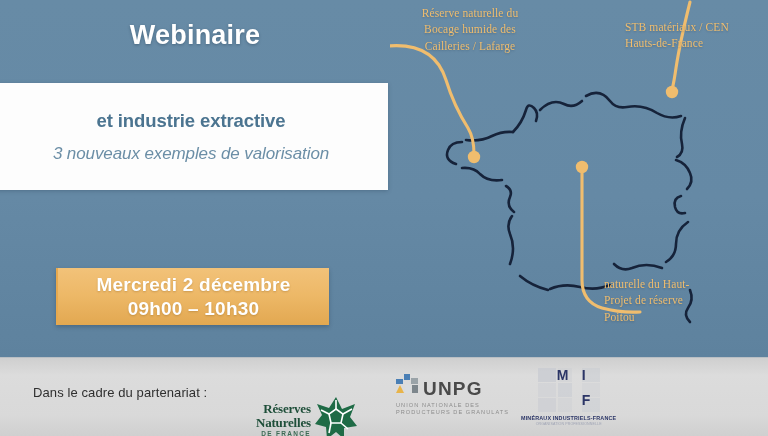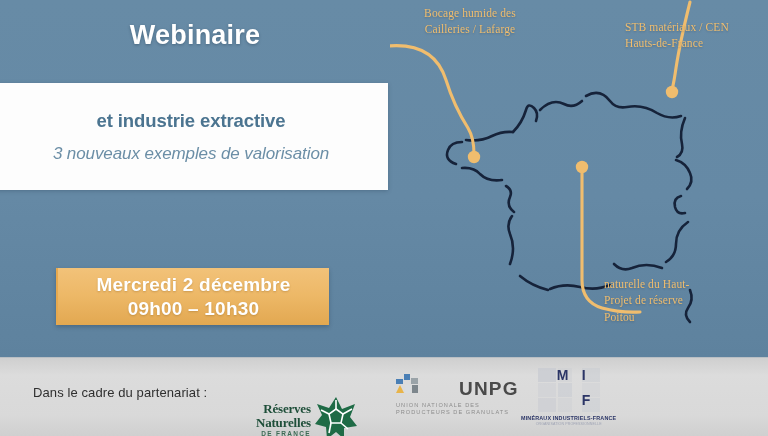--- a/index.html
+++ b/index.html
@@ -90,21 +90,21 @@
     font-size:13px;font-weight:bold;letter-spacing:-.2px;
   }
   .rnf .l2{margin-top:1px;}
   .rnf .l3{
     color:#3d6b55;font-size:6.5px;font-weight:bold;
     letter-spacing:1.3px;margin-top:2px;
   }
   .rnf .star{margin-left:3px;}
 
   .unpg{left:396px;top:374px;flex-direction:column;align-items:flex-start;}
-  .unpg .row{display:flex;align-items:flex-end;gap:36px;}
+  .unpg .row{display:flex;align-items:flex-end;}
   .unpg .word{
     color:#4a4a4a;font-size:19px;font-weight:600;
     letter-spacing:1.2px;margin-left:5px;line-height:.95;
   }
   .unpg .sub{
     color:#8c8c8c;font-size:5.6px;letter-spacing:1.05px;
     line-height:1.32;margin-top:4px;
   }
 
   .mif{left:521px;top:368px;flex-direction:column;align-items:center;}
@@ -175,20 +175,21 @@
         </g>
         <g fill="#f0bd6e">
           <circle cx="84" cy="157" r="6.2"></circle>
           <circle cx="282" cy="92" r="6.2"></circle>
           <circle cx="192" cy="167" r="6.2"></circle>
         </g>
       </svg>
     </div>
 
     <div class="annot a1">
+      <div>Réserve naturelle du</div>
       <div>Bocage humide des</div>
       <div>Cailleries / Lafarge</div>
     </div>
 
     <div class="annot a2">
       <div>STB matériaux / CEN</div>
       <div>Hauts-de-France</div>
     </div>
 
     <div class="annot a3">

